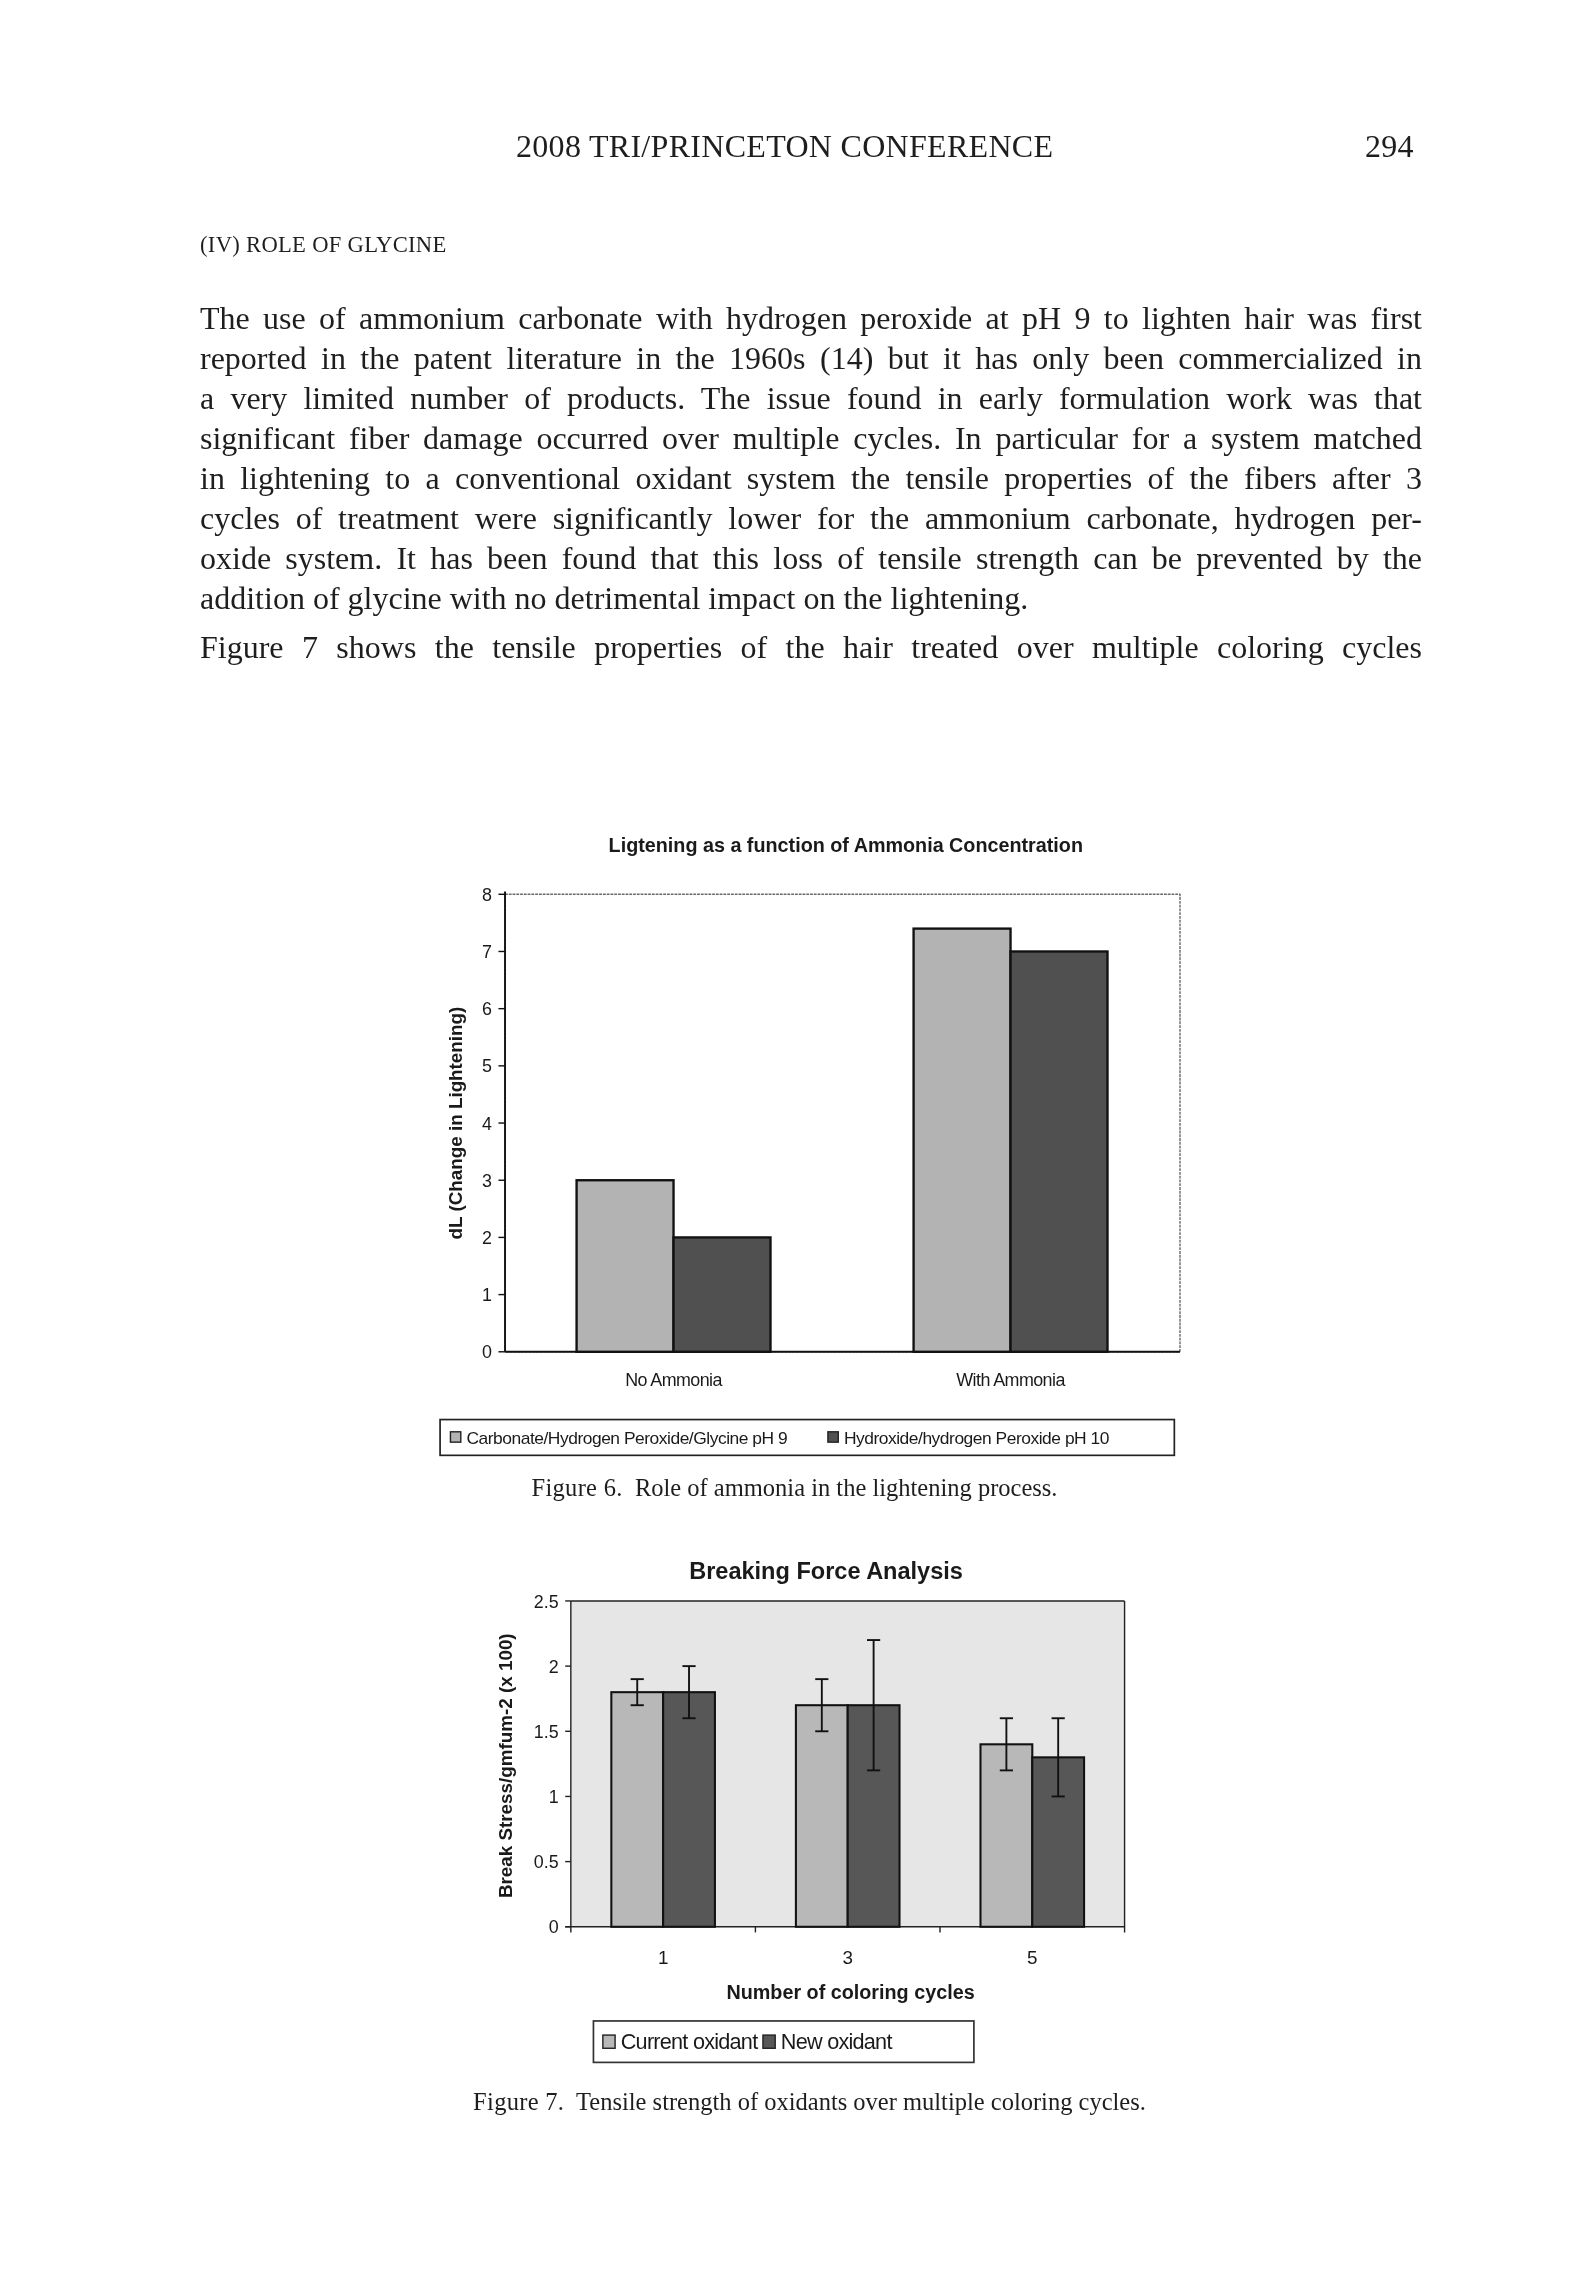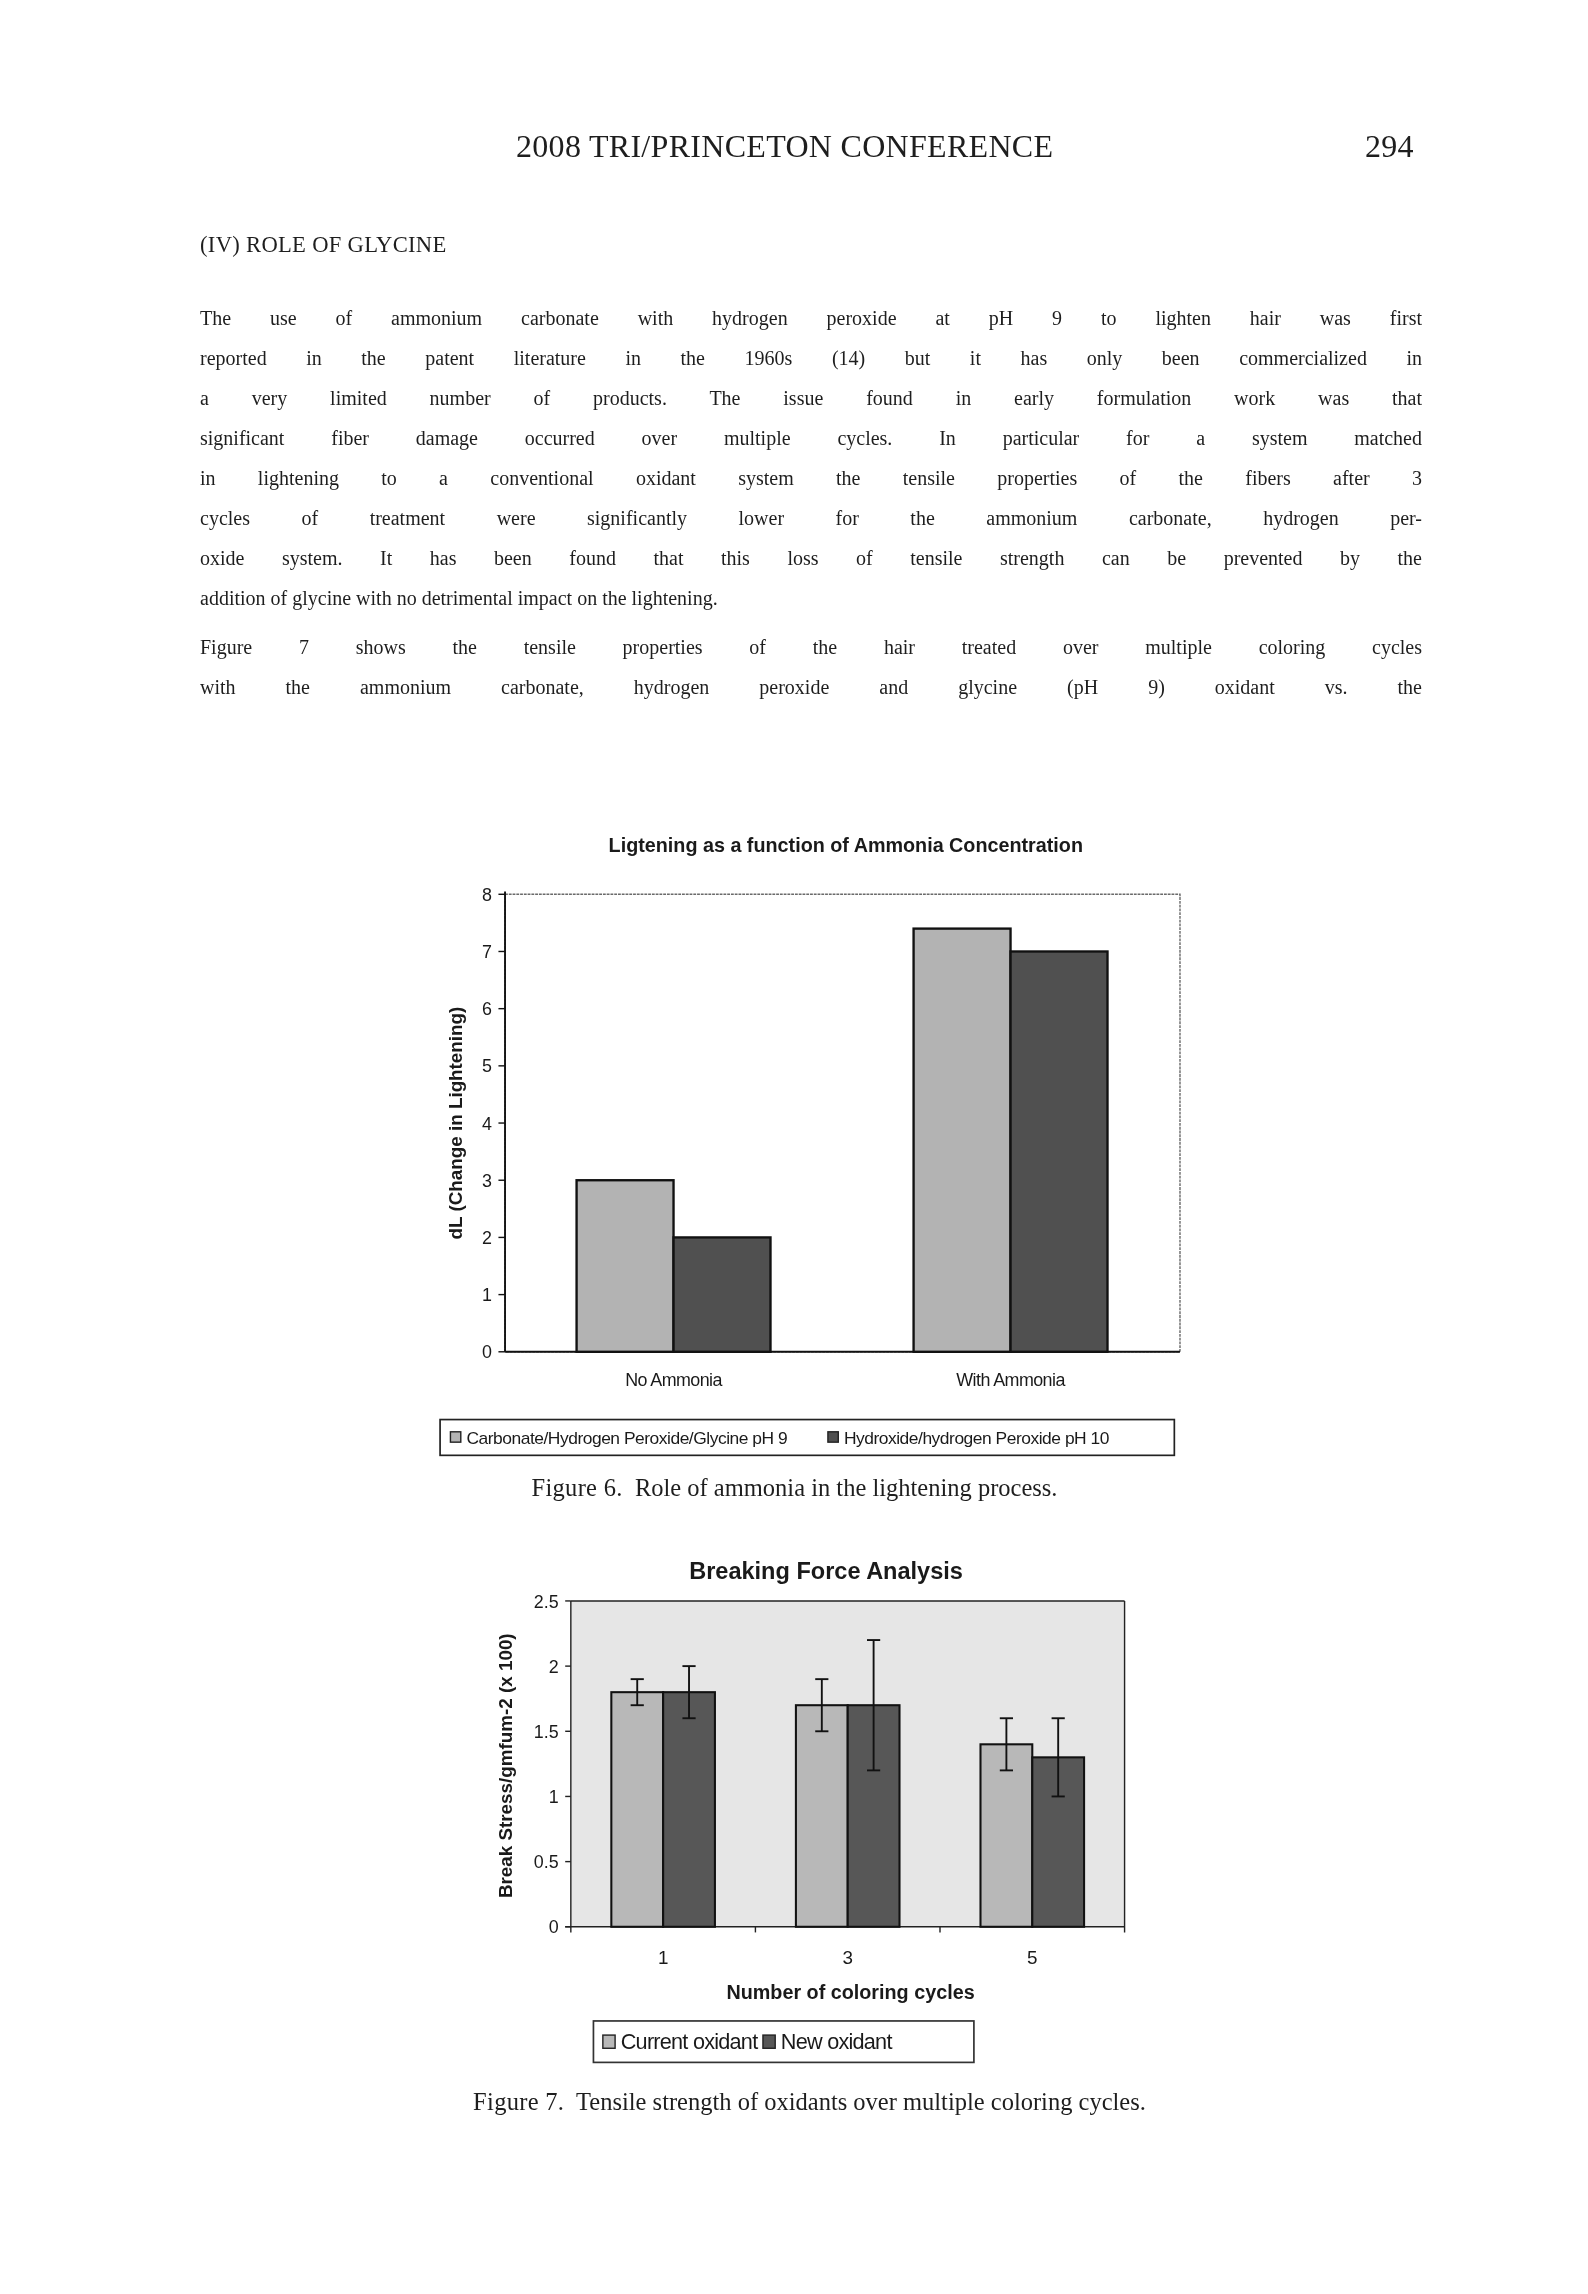--- a/index.html
+++ b/index.html
@@ -3,21 +3,21 @@
 <meta charset="utf-8">
 <style>
   html, body { margin: 0; padding: 0; background: #ffffff; }
   body { width: 1589px; height: 2295px; position: relative; overflow: hidden; color: #1e1e1e; }
   .serif { font-family: "Liberation Serif", "DejaVu Serif", serif; text-align: center; }
   .abs { position: absolute; }
   #running-head { left: 0; width: 1589px; top: 128px; text-align: center; font-size: 32px; letter-spacing: 0.3px; }
   #running-head .title { position: absolute; left: 516px; }
   #running-head .page { position: absolute; left: 1365px; }
   #section-heading { left: 200px; top: 232px; font-size: 22.6px; letter-spacing: 0.3px; }
-  .para { left: 200px; width: 1222px; font-size: 20px; line-height: 40px; text-align: justify; }
+  .para { left: 200px; width: 1222px; font-size: 32px; line-height: 40px; text-align: justify; }
   .para .line { display: block; text-align: justify; text-align-last: justify; white-space: nowrap; height: 40px; }
   .para .line.last { text-align-last: left; }
   #para-1 { top: 298px; }
   #para-2 { top: 627px; }
   svg text { font-family: "Liberation Sans", "DejaVu Sans", sans-serif; }
   .caption { font-size: 24.5px; text-align: center; left: 0; width: 1589px; }
   .caption .lbl { font-weight: normal; letter-spacing: 0.3px; text-align: right; }
 </style>
 </head>
 <body>
@@ -35,21 +35,20 @@
   <span class="line">a very limited number of products. The issue found in early formulation work was that</span>
   <span class="line">significant fiber damage occurred over multiple cycles. In particular for a system matched</span>
   <span class="line">in lightening to a conventional oxidant system the tensile properties of the fibers after 3</span>
   <span class="line">cycles of treatment were significantly lower for the ammonium carbonate, hydrogen per-</span>
   <span class="line">oxide system. It has been found that this loss of tensile strength can be prevented by the</span>
   <span class="line last">addition of glycine with no detrimental impact on the lightening.</span>
 </div>
 
 <div id="para-2" class="abs para serif">
   <span class="line">Figure 7 shows the tensile properties of the hair treated over multiple coloring cycles</span>
-  <span class="line">with the ammonium carbonate, hydrogen peroxide and glycine (pH 9) oxidant vs. the</span>
 </div>
 
 <svg id="fig6" class="abs" style="left:0;top:0;" width="1589" height="1525" viewBox="0 0 1687 1620">
   <text id="f6-title" x="898" y="905" text-anchor="middle" font-size="21" font-weight="bold" fill="#1a1a1a">Ligtening as a function of Ammonia Concentration</text>
   <text id="f6-ylabel" x="0" y="0" text-anchor="middle" font-size="20" font-weight="bold" fill="#1a1a1a" transform="translate(490,1193) rotate(-90)">dL (Change in Lightening)</text>
   <g id="f6-plot">
       <rect x="536" y="950" width="717" height="486" fill="#ffffff" stroke="#6a6a6a" stroke-width="1.5" stroke-dasharray="3 1"></rect>
       <line x1="536" y1="947" x2="536" y2="1436" stroke="#111" stroke-width="2"></line>
       <line x1="536" y1="1436" x2="1253" y2="1436" stroke="#111" stroke-width="2"></line>
       <line x1="529" y1="1436" x2="536" y2="1436" stroke="#111" stroke-width="1.5"></line>

